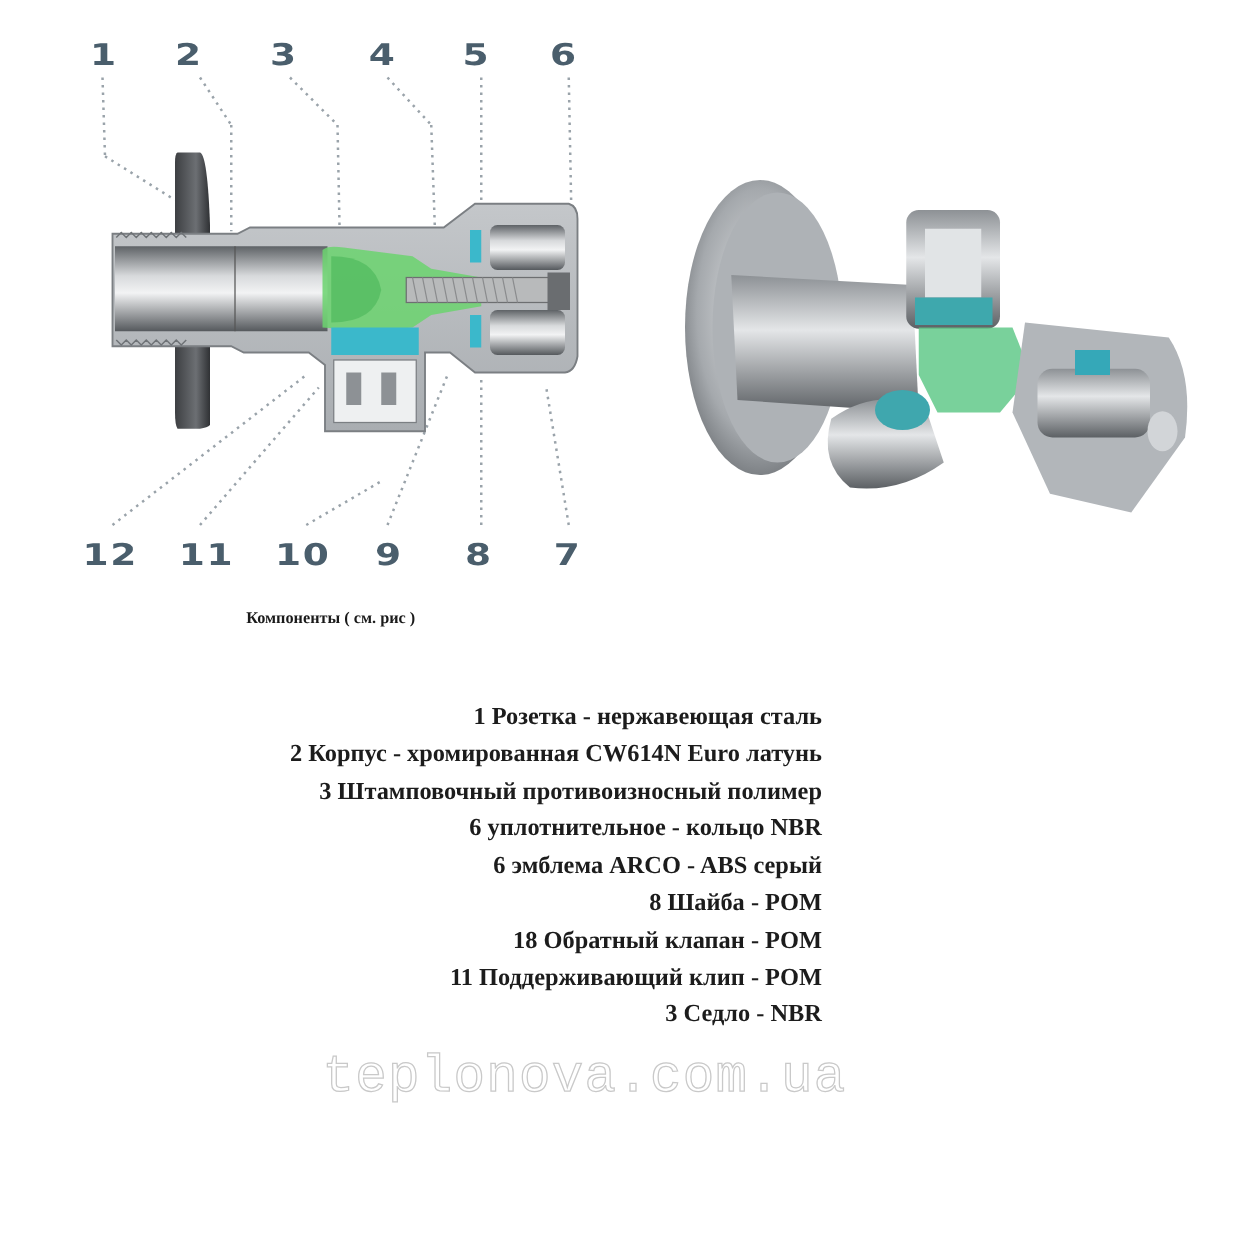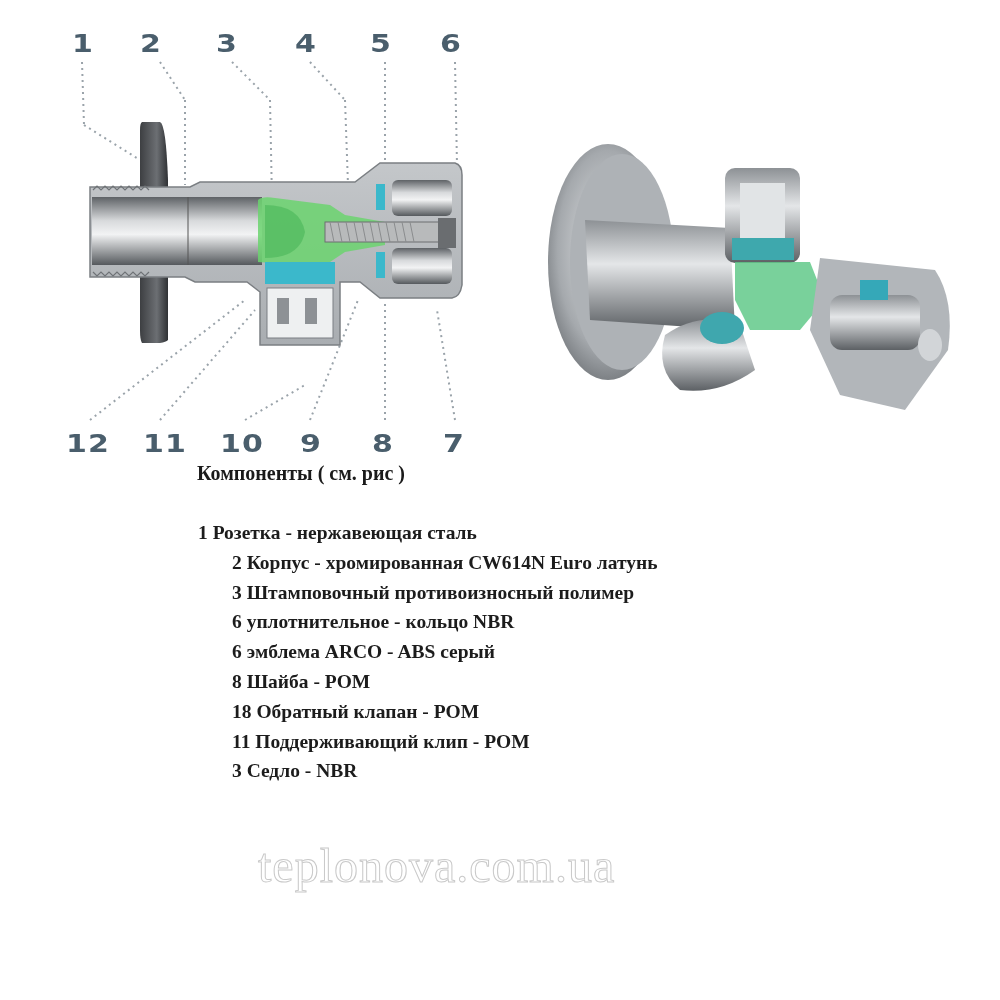--- a/index.html
+++ b/index.html
@@ -1,23 +1,23 @@
 <!DOCTYPE html>
 <html><head>
 <meta charset="utf-8">
 <style>
   html, body { margin:0; padding:0; background:#ffffff; }
   body { width:1000px; height:1000px; position:relative; overflow:hidden; font-family:"Liberation Serif", serif; }
   .callout { position:absolute; font-family:"DejaVu Sans", sans-serif; font-weight:bold; font-size:24px; color:#4a5e6c; letter-spacing:1px; transform:scaleX(1.25); transform-origin:left top; }
   svg.diagram { position:absolute; left:0; top:0; }
-  .heading { position:absolute; left:197px; top:462px; font-weight:bold; font-size:20px; color:#1a1a1a; }
-  .legend { position:absolute; left:198px; top:518px; margin:0; padding:0; list-style:none; }
+  .heading { position:absolute; left:197px; top:486px; font-weight:bold; font-size:13px; color:#1a1a1a; }
+  .legend { position:absolute; left:198px; top:559px; margin:0; padding:0; list-style:none;text-align:right; }
   .legend li { font-weight:bold; font-size:19.5px; color:#1c1c1c; height:29.8px; line-height:29.8px; white-space:nowrap; }
   .legend li.ind { padding-left:6px;margin-left:28px; }
-  .watermark { position:absolute; left:258px; top:838px; font-family:Liberation Serif, serif; font-size:48px; color:transparent; -webkit-text-stroke:1px #c9c9c9; letter-spacing:1px; }
+  .watermark { position:absolute; left:258px; top:838px; font-family:Liberation Mono, monospace; font-size:42px; color:transparent; -webkit-text-stroke:1px #c9c9c9; letter-spacing:1px; }
 </style>
 </head>
 <body>
 
 <div class="callout" style="left:72px;top:30px;">1</div>
 <div class="callout" style="left:140px;top:30px;">2</div>
 <div class="callout" style="left:216px;top:30px;">3</div>
 <div class="callout" style="left:295px;top:30px;">4</div>
 <div class="callout" style="left:370px;top:30px;">5</div>
 <div class="callout" style="left:440px;top:30px;">6</div>

